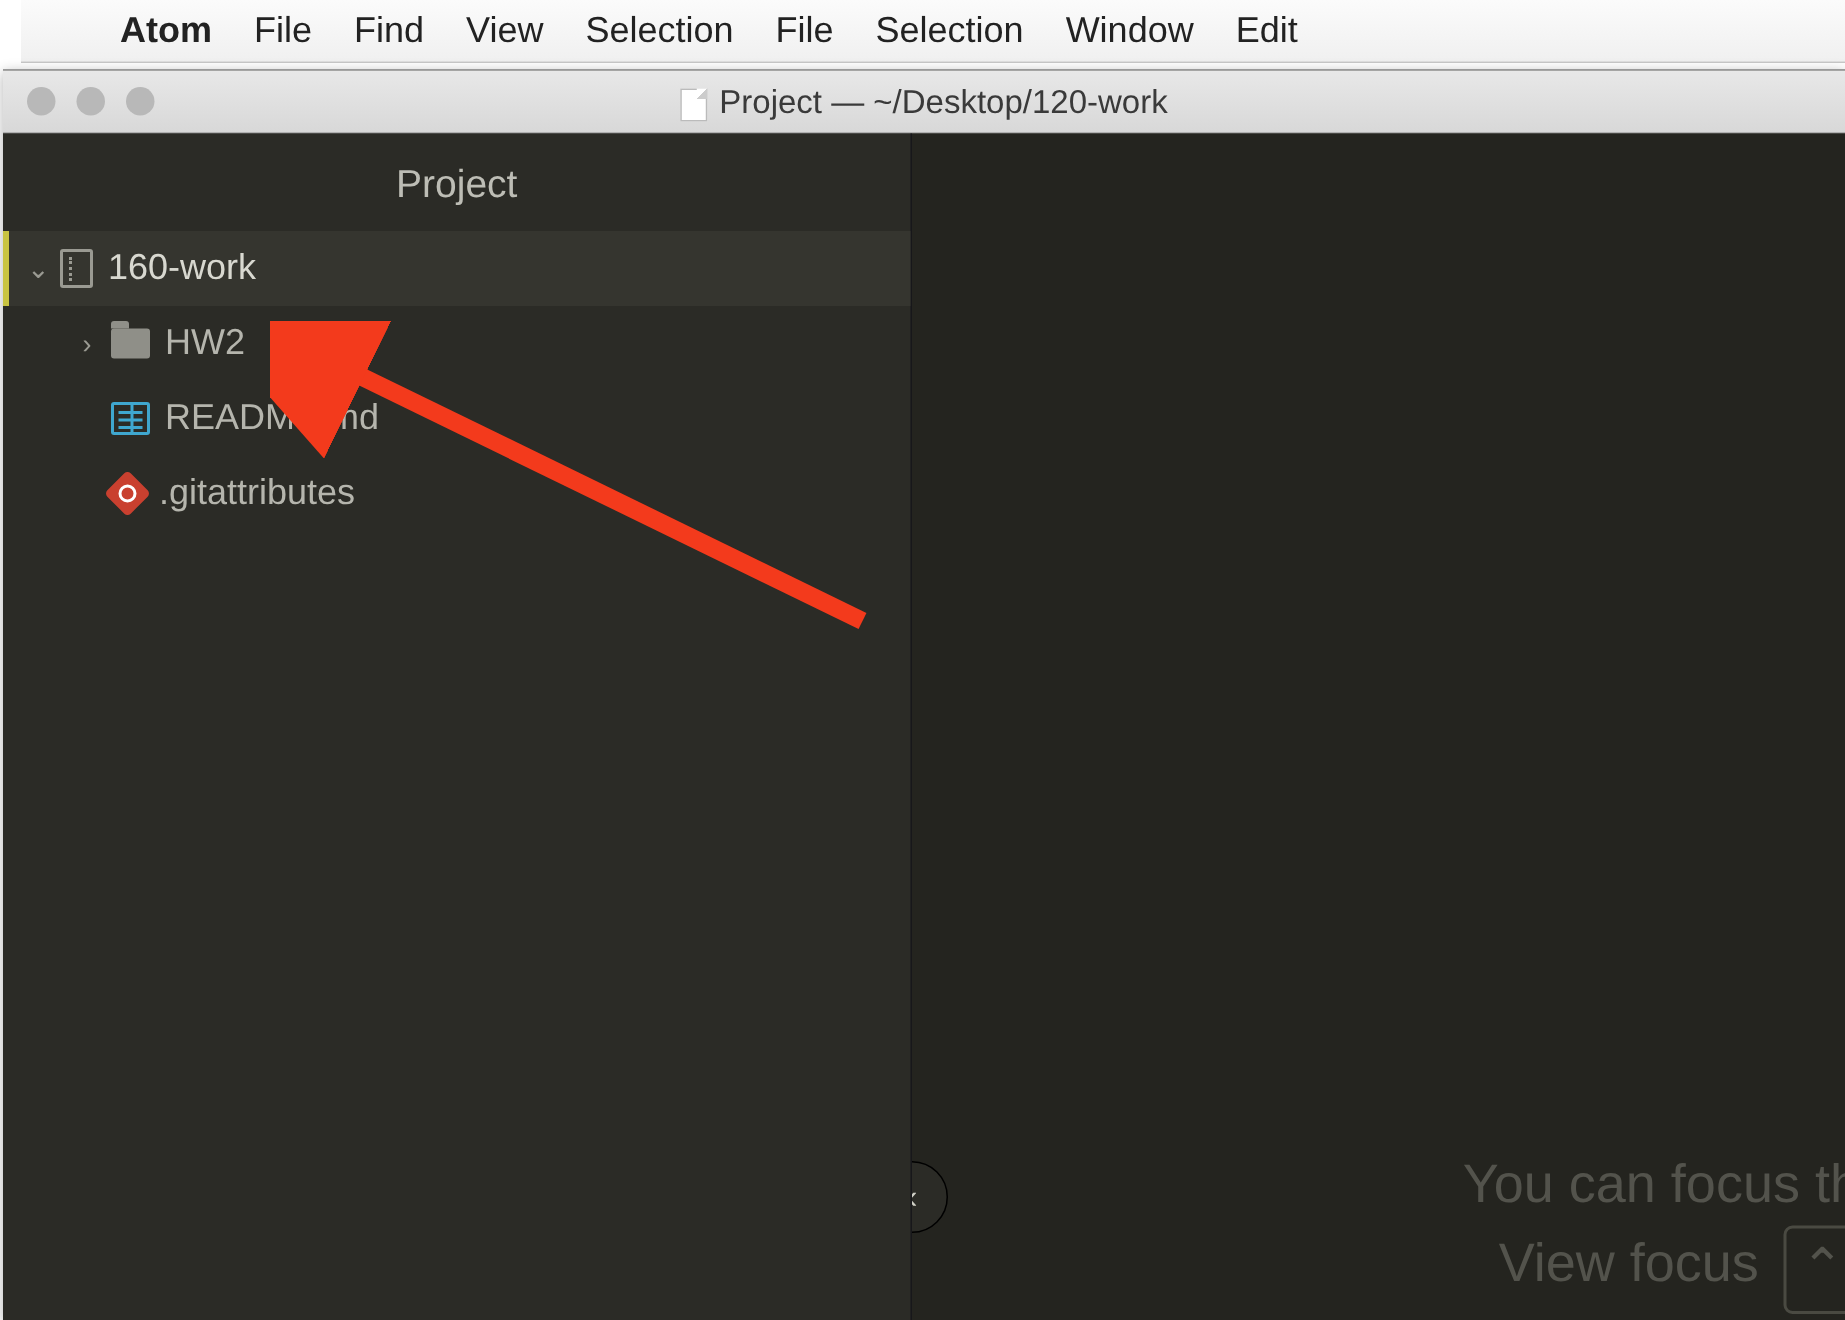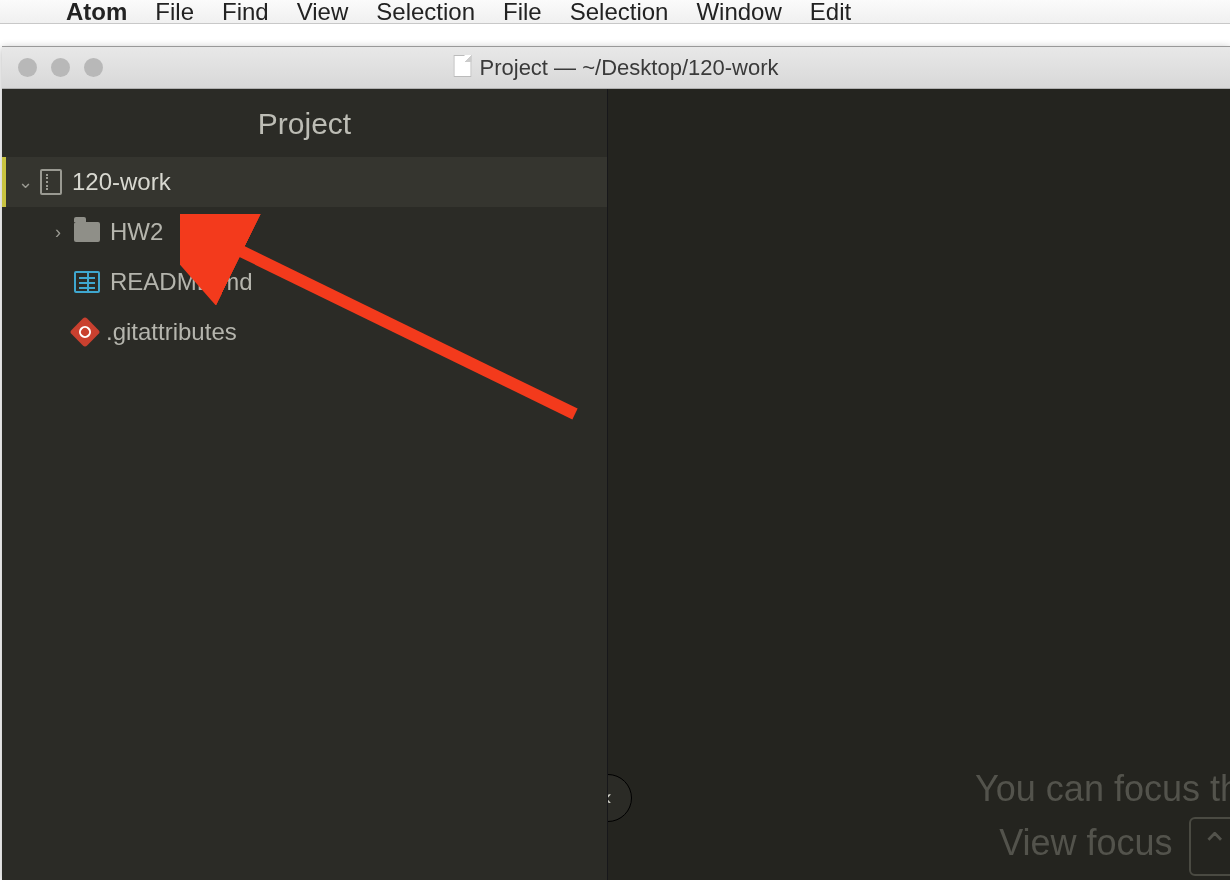--- a/index.html
+++ b/index.html
@@ -5,29 +5,30 @@
     * { margin: 0; padding: 0; box-sizing: border-box; }
     body {
       font-family: -apple-system, BlinkMacSystemFont, "Helvetica Neue", Arial, sans-serif;
       background: #fff;
       width: 1230px;
       height: 880px;
       overflow: hidden;
       position: relative;
     }
     .menubar {
-      height: 24px;
+      height: 42px;
       background: linear-gradient(#fbfbfb, #f0f0f0);
       border-bottom: 1px solid #c8c8c8;
       display: flex;
       align-items: center;
       padding-left: 30px;
       gap: 28px;
       font-size: 24px;
       color: #222;
+      margin-left: 14px;
     }
     .menubar .apple { font-size: 26px; margin-right: 8px; }
     .menubar .app-name { font-weight: 700; }
     .menubar span { cursor: default; }
 
     .window {
       position: absolute;
       left: 2px;
       top: 46px;
       right: 0;
@@ -47,42 +48,42 @@
       border-bottom: 1px solid #b0b0b0;
     }
     .traffic-lights { display: flex; gap: 14px; padding-left: 16px; }
     .traffic-light {
       width: 19px; height: 19px; border-radius: 50%;
       background: #b8b8b8;
     }
     .titlebar-center {
       position: absolute;
       left: 50%; transform: translateX(-50%);
-      display: flex; align-items: flex-start; gap: 8px;
+      display: flex; align-items: flex-end; gap: 8px;
       font-size: 22px; color: #3a3a3a;
     }
     .doc-icon {
       width: 18px; height: 22px; background: #fff;
       border: 1px solid #bbb; position: relative;
     }
     .doc-icon::after {
       content: ""; position: absolute; top: -1px; right: -1px;
       width: 7px; height: 7px; background: linear-gradient(135deg,#fff 50%,#ccc 50%);
     }
 
     .content { flex: 1; display: flex; position: relative; }
     .tree-panel {
       width: 606px;
       background: #2b2b26;
       display: flex; flex-direction: column;
       border-right: 1px solid #17171a;
       position: relative;
     }
     .tree-header {
-      font-size: 30px;
+      font-size: 26px;
       color: #bdbdb5;
       text-align: center;
       padding: 18px 0 16px;
     }
     .tree { display: flex; flex-direction: column; }
     .tree-row {
       display: flex; align-items: center;
       height: 50px;
       padding-left: 16px;
       gap: 10px;
@@ -214,21 +215,21 @@
   </div>
 
   <div class="content">
     <div class="tree-panel">
       <div class="tree-header">Project</div>
       <div class="tree">
 
         <div class="tree-row selected">
           <span class="chevron">⌄</span>
           <span class="repo-icon"></span>
-          <span>120-work</span>
+          <span>160-work</span>
         </div>
 
         <div class="tree-row depth1">
           <span class="chevron">›</span>
           <span class="folder-icon"></span>
           <span>HW2</span>
         </div>
 
         <div class="tree-row depth1">
           <span class="no-chev"></span>

